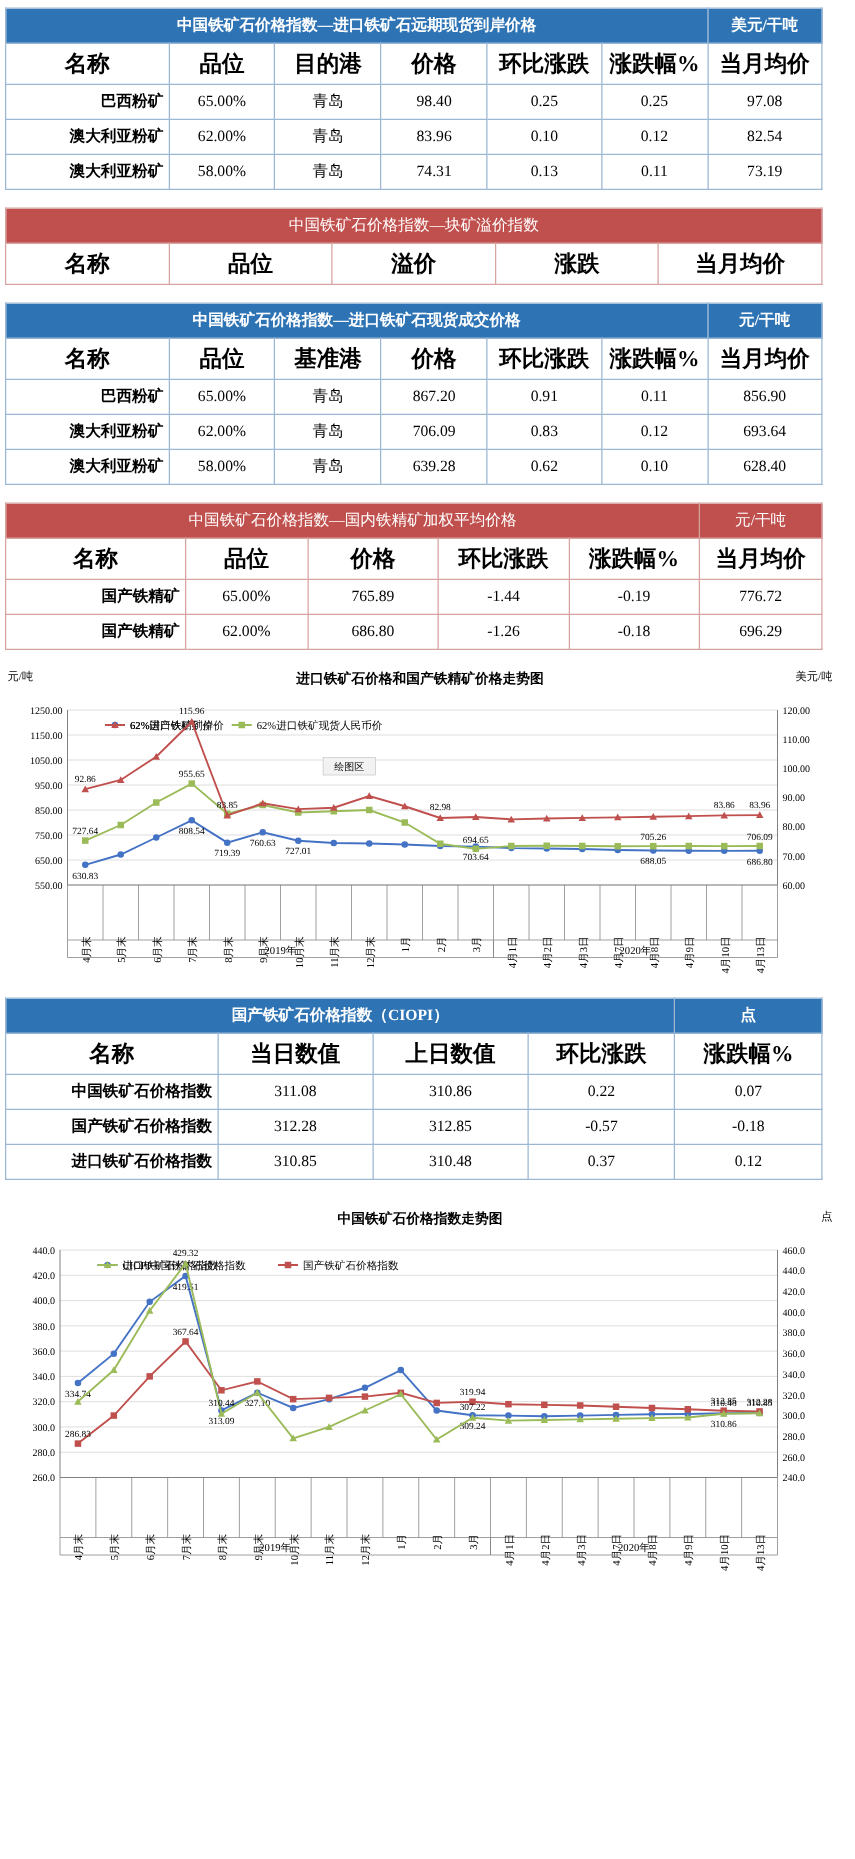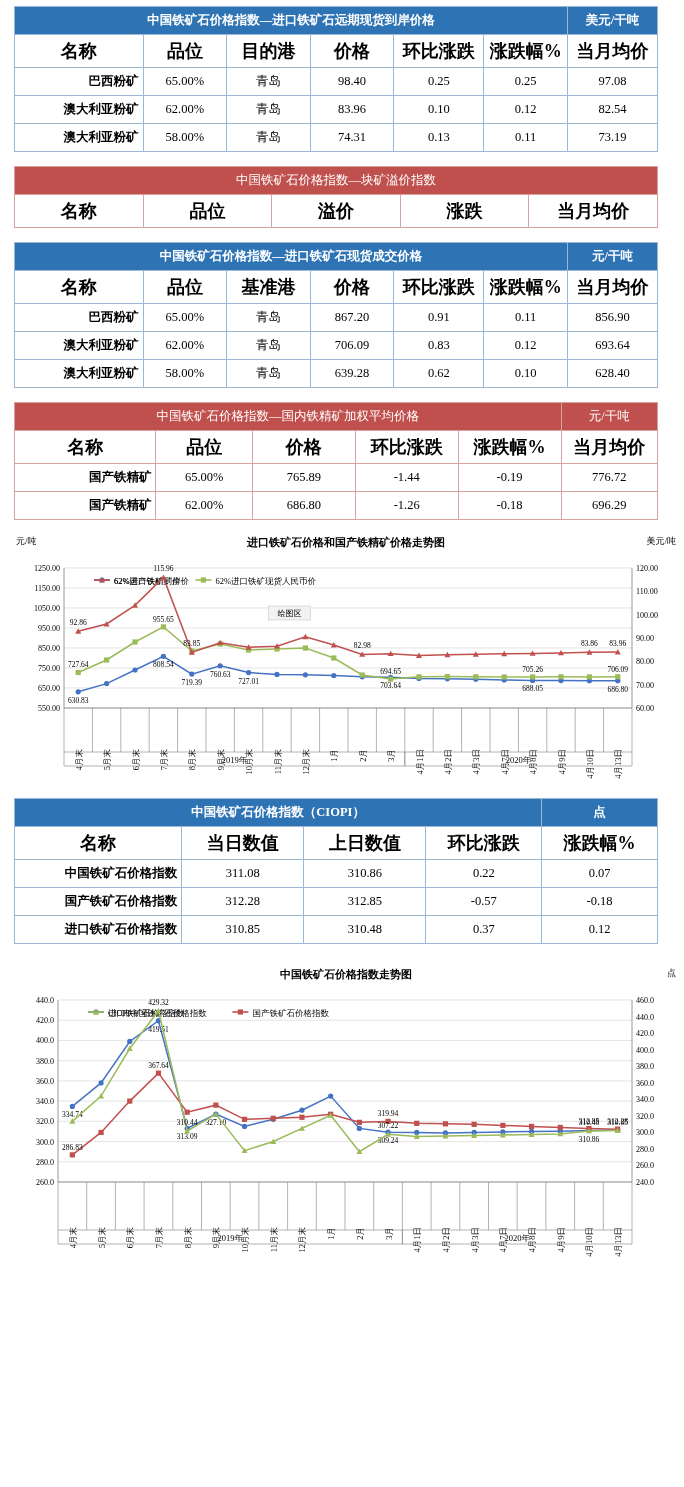--- a/index.html
+++ b/index.html
@@ -1,17 +1,17 @@
 <!DOCTYPE html>
 <html><head>
 <meta charset="utf-8">
 <style>
   html,body{margin:0;padding:0;background:#ffffff;}
   body{width:684px;font-family:"Liberation Serif","DejaVu Serif",serif;color:#000;}
-  .page{width:668px;padding:6px 10px 10px 14px;box-sizing:border-box;}
+  .page{width:668px;padding:6px 10px 10px 4px;box-sizing:border-box;}
   .block{margin-bottom:14px;}
   .tbl{width:100%;border-collapse:collapse;table-layout:fixed;}
   .hdr-blue{background:#2e74b5;color:#fff;font-weight:bold;font-size:13px;}
   .hdr-red{background:#c0504d;color:#fff;font-weight:normal;font-size:13px;}
   .hdr-row td{padding:4px 6px;}
   .hdr-title{text-align:center;}
   .hdr-unit{text-align:right;white-space:nowrap;}
   .tbl td,.tbl th{border:1px solid #9bb7d4;}
   .sub th{font-weight:bold;font-size:18px;padding:4px 2px;text-align:center;background:#fff;}
   .sub.red th{border-color:#d6a3a1;}
@@ -386,21 +386,21 @@
     <table class="tbl">
       <colgroup>
           <col style="width:26%">
           <col style="width:19%">
           <col style="width:19%">
           <col style="width:18%">
           <col style="width:18%">
         </colgroup>
       <tbody>
           <tr class="hdr-row hdr-blue">
-        <td colspan="4" class="hdr-title">中国铁矿石价格指数（CIOPI）</td>
+        <td colspan="4" class="hdr-title">国产铁矿石价格指数（CIOPI）</td>
         <td class="hdr-unit">点</td>
       </tr>
       <tr class="sub">
         <th>名称</th>
         <th>当日数值</th>
         <th>上日数值</th>
         <th>环比涨跌</th>
         <th>涨跌幅%</th>
       </tr>
       <tr>

